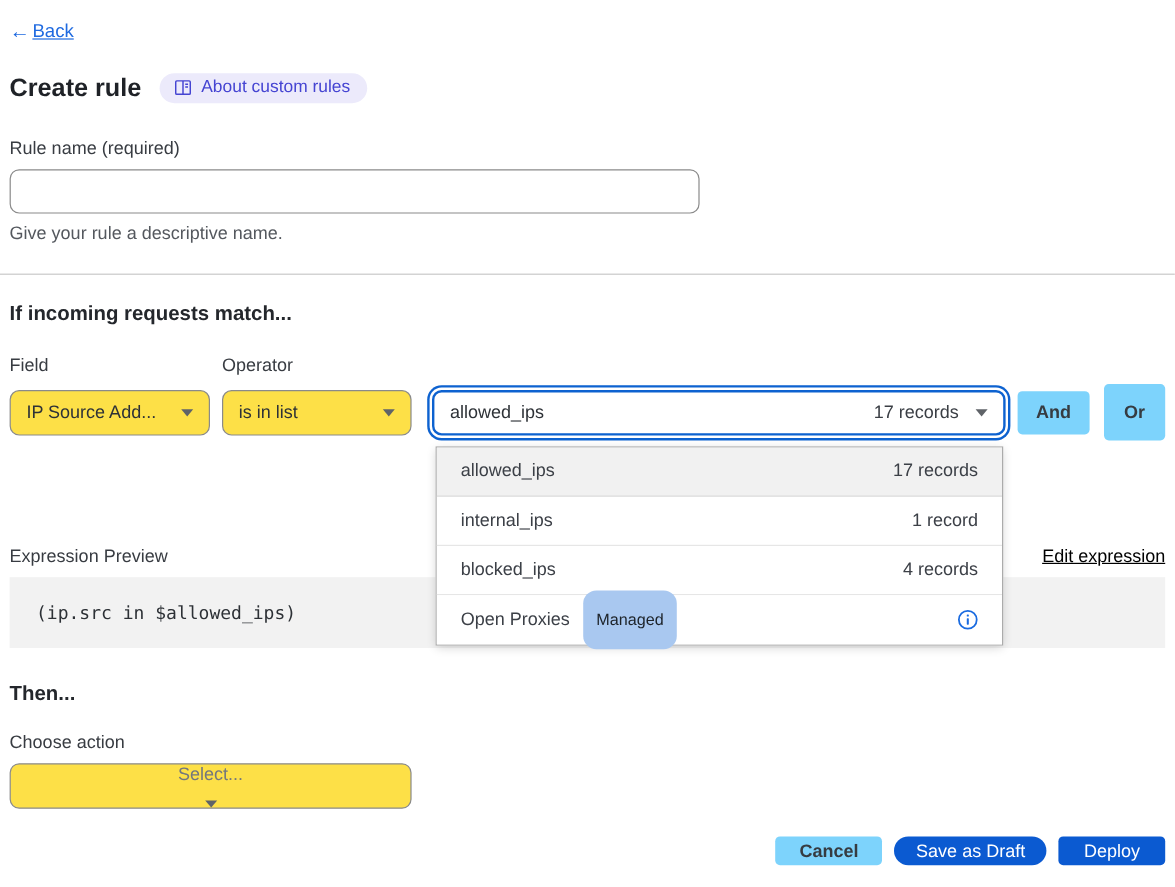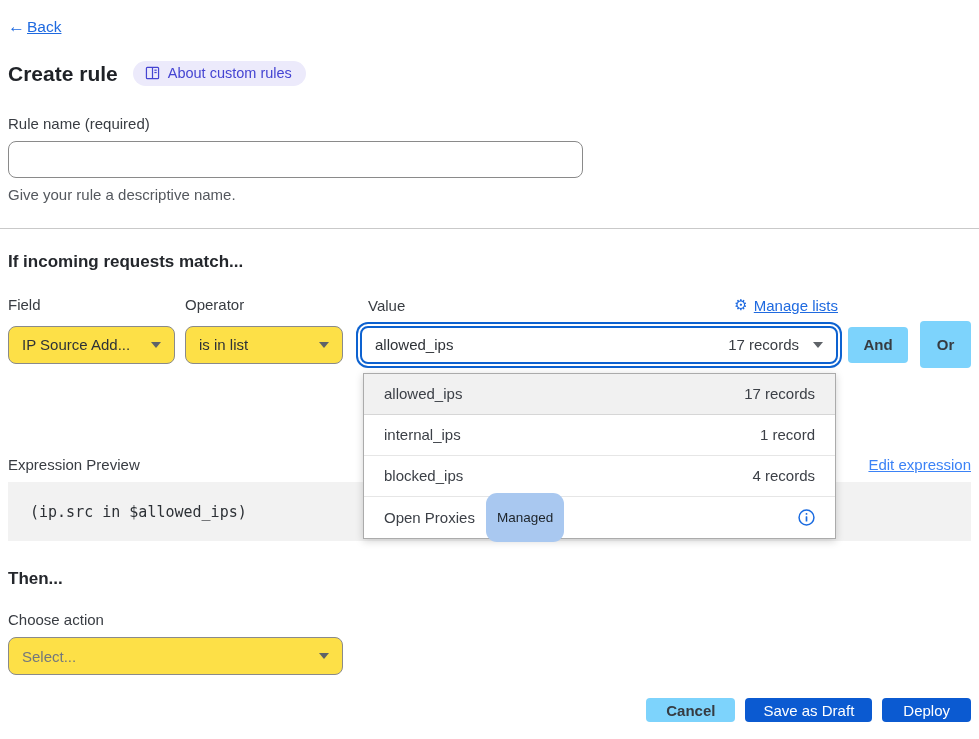--- a/index.html
+++ b/index.html
@@ -96,35 +96,35 @@
   .dropdown-item.selected { background: #f1f1f1; border-bottom-color: #d6d6d6; }
   .item-left { display: flex; align-items: center; gap: 11px; }
   .managed-badge {
     background: #a9c8f0; color: #1d2329; font-size: 13.5px;
     border-radius: 11px; padding: 17px 11px;
   }
   .info-icon { display: inline-flex; color: #1a6be0; cursor: pointer; }
 
   
   .expr-row { display: flex; justify-content: space-between; align-items: flex-end; margin-top: 88px; }
-  .edit-expression { color: #3b82f6; font-size: 15px; text-decoration: underline; cursor: pointer; }
+  .edit-expression { color: #000000; font-size: 15px; text-decoration: underline; cursor: pointer; }
   .code-box {
     margin-top: 9px; background: #f2f2f2; height: 59px;
     display: flex; align-items: center; padding: 0 22px;
     font-family: "DejaVu Sans Mono", "Liberation Mono", monospace;
     font-size: 15px; color: #2d3136;
   }
 
   .then-heading { margin-top: 28px; }
   .action-label { margin-top: 22px; }
-  .action-select { width: 335px; margin-top: 9px; color: #73777d; }
+  .action-select { width: 335px; margin-top: 9px; color: #73777d; flex-direction: column; }
 
   .footer-buttons { display: flex; justify-content: flex-end; gap: 10px; margin-top: 23px; }
   .cancel-btn { padding: 0 20px; }
-  .save-draft-btn { padding: 0 18px; }
+  .save-draft-btn { padding: 0 18px; border-radius: 15px; }
   .deploy-btn { padding: 0 21px; }
 </style>
 </head>
 <body>
 
 <div class="page">
 
   <a class="back-link">
     <span class="arrow">←</span>
     <span class="back-text">Back</span>
@@ -149,27 +149,20 @@
   <input class="rule-name-input" type="text" value="" style="">
   <div class="helper-text">Give your rule a descriptive name.</div>
 
   <hr class="divider">
 
   <h2 class="section-heading">If incoming requests match...</h2>
 
   <div class="labels-row">
     <span class="lbl-field">Field</span>
     <span class="lbl-operator">Operator</span>
-    <span class="lbl-value-cell">
-      <span>Value</span>
-      <a class="manage-lists">
-        <span class="gear">⚙</span>
-        <span class="manage-text">Manage lists</span>
-      </a>
-    </span>
   </div>
 
   <div class="controls-row">
     <div class="select-box field-select">
       <span>IP Source Add...</span>
       <span class="caret"></span>
     </div>
 
     <div class="select-box operator-select">
       <span>is in list</span>

